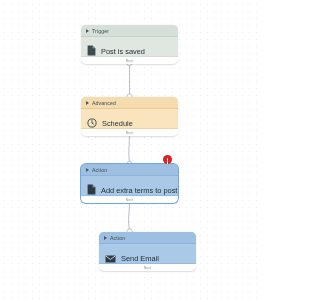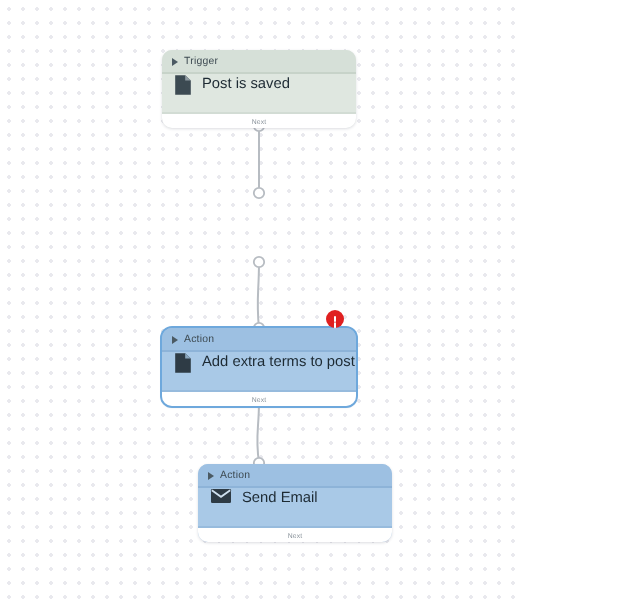--- a/index.html
+++ b/index.html
@@ -58,21 +58,21 @@
   .tri {
     width: 0;
     height: 0;
     border-left: 3px solid #4b5a63;
     border-top: 2px solid transparent;
     border-bottom: 2px solid transparent;
     flex: 0 0 auto;
   }
   .node-body {
     display: flex;
-    align-items: flex-start;
+    align-items: flex-end;
     gap: 5px;
     height: 19px;
     padding: 0 6px;
     box-sizing: border-box;
     font-size: 7.4px;
     color: #1d2a33;
     white-space: nowrap;
   }
   .node-foot {
     height: 7px;
@@ -153,20 +153,36 @@
         <path d="M0.6 0.6 H5.6 L8.4 3.3 V10.4 H0.6 Z" fill="#3c4a52"></path>
         <path d="M5.6 0.6 V3.3 H8.4 Z" fill="#8e9aa1"></path>
       </svg>
       <span>Post is saved</span>
     </div>
     <div class="node-foot">
       <span>Next</span>
     </div>
   </div>
 
+  <div class="node n-amber" style="left:81px; top:97px;">
+    <div class="node-head">
+      <span class="tri"></span>
+      <span>Advanced</span>
+    </div>
+    <div class="node-body">
+      <svg class="gi" width="10" height="10" viewBox="0 0 10 10">
+        <circle cx="5" cy="5" r="4.1" fill="none" stroke="#3c4a52" stroke-width="0.95"></circle>
+        <path d="M5 2.6 V5.1 L6.7 6.2" fill="none" stroke="#3c4a52" stroke-width="0.95" stroke-linecap="round"></path>
+      </svg>
+      <span>Schedule</span>
+    </div>
+    <div class="node-foot">
+      <span>Next</span>
+    </div>
+  </div>
 
   <div class="node n-blue sel" style="left:81px; top:164px;">
     <div class="node-head">
       <span class="tri"></span>
       <span>Action</span>
     </div>
     <div class="node-body">
       <svg class="gi" width="9" height="11" viewBox="0 0 9 11">
         <path d="M0.6 0.6 H5.6 L8.4 3.3 V10.4 H0.6 Z" fill="#2e3b45"></path>
         <path d="M5.6 0.6 V3.3 H8.4 Z" fill="#8aa6bd"></path>

